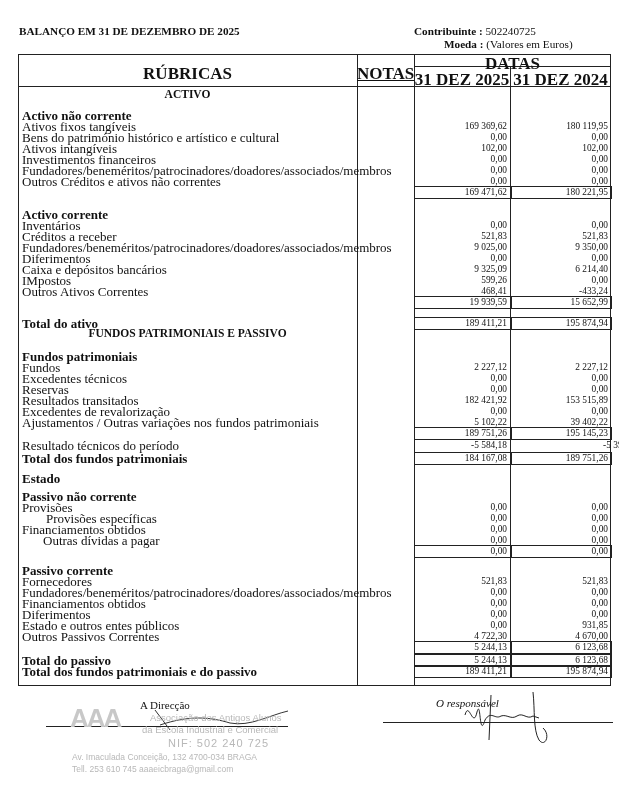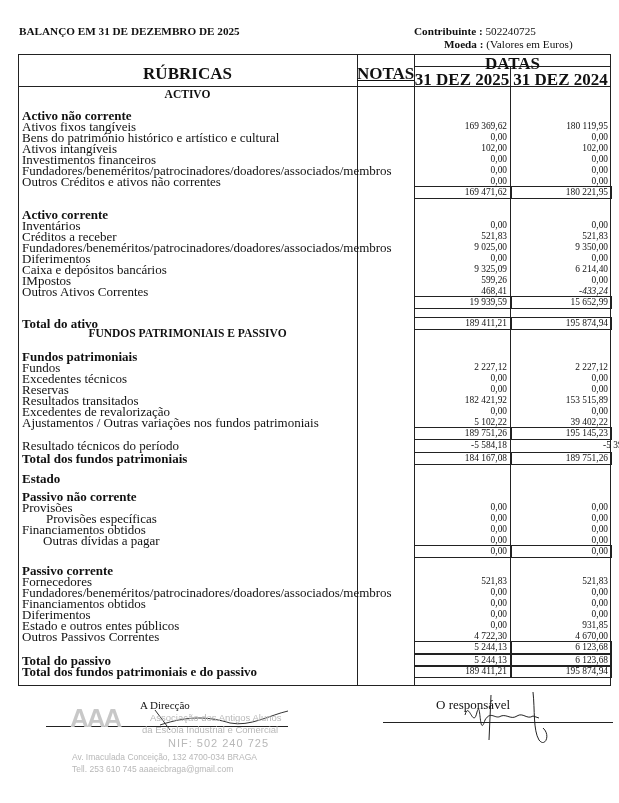--- a/index.html
+++ b/index.html
@@ -27,21 +27,21 @@
   .lbl.b { font-weight: bold; }
   .num { position: absolute; font-size: 9.4px; line-height: 11.3px; text-align: right; white-space: nowrap; }
   .n1 { left: 414px; width: 93px; }
   .n2 { left: 510px; width: 98px; }
 
   .box { position: absolute; height: 11px; border: 1px solid #222; box-sizing: content-box; }
   .box.c1 { left: 414px; width: 96px; }
   .box.c2 { left: 510px; width: 100px; }
 
   .sig-left { position: absolute; left: 140px; top: 699px; font-size: 11px; }
-  .sig-right { position: absolute; left: 436px; top: 697px; font-size: 13px; }
+  .sig-right { position: absolute; left: 436px; top: 697px; font-size: 11px; font-style: italic; }
   .sig-line-l { position: absolute; left: 46px; top: 726px; width: 242px; height: 1px; background: #222; }
   .sig-line-r { position: absolute; left: 383px; top: 722px; width: 230px; height: 1px; background: #222; }
   .stamp { position: absolute; left: 70px; top: 710px; color: #b8b8b8; font-family: "Liberation Sans", sans-serif; font-size: 9.5px; line-height: 12px; }
   .stamp .logo { position: absolute; left: 0; top: 2px; font-size: 26px; font-weight: bold; letter-spacing: -2px; color: #c8c8c8; }
   .stamp .l1 { position: absolute; left: 80px; top: 2px; white-space: nowrap; }
   .stamp .l2 { position: absolute; left: 72px; top: 14px; white-space: nowrap; }
   .stamp .l3 { position: absolute; left: 98px; top: 27px; white-space: nowrap; font-size: 11px; letter-spacing: 1px; }
   .stamp .l4 { position: absolute; left: 2px; top: 41px; white-space: nowrap; font-size: 8.5px; }
   .stamp .l5 { position: absolute; left: 2px; top: 53px; white-space: nowrap; font-size: 8.5px; }
 </style>
@@ -110,21 +110,21 @@
     <div class="num n1" style="top: 253px;">0,00</div>
     <div class="num n2" style="top: 253px;">0,00</div>
     <div class="lbl" style="top: 264px;">Caixa e depósitos bancários</div>
     <div class="num n1" style="top: 264px;">9 325,09</div>
     <div class="num n2" style="top: 264px;">6 214,40</div>
     <div class="lbl" style="top: 275px;">IMpostos</div>
     <div class="num n1" style="top: 275px;">599,26</div>
     <div class="num n2" style="top: 275px;">0,00</div>
     <div class="lbl" style="top: 286px;">Outros Ativos Correntes</div>
     <div class="num n1" style="top: 286px;">468,41</div>
-    <div class="num n2" style="top: 286px; font-style: italic;">-433,24</div>
+    <div class="num n2" style="top: 286px;">-433,24</div>
     <div class="box c1" style="top: 296px;"></div>
     <div class="box c2" style="top: 296px;"></div>
     <div class="num n1" style="top: 297px;">19 939,59</div>
     <div class="num n2" style="top: 297px;">15 652,99</div>
     <div class="lbl b" style="top: 318px;">Total do ativo</div>
     <div class="box c1" style="top: 317px;"></div>
     <div class="box c2" style="top: 317px;"></div>
     <div class="num n1" style="top: 318px;">189 411,21</div>
     <div class="num n2" style="top: 318px;">195 874,94</div>
     <div class="lbl b" style="top: 351px;">Fundos patrimoniais</div>

